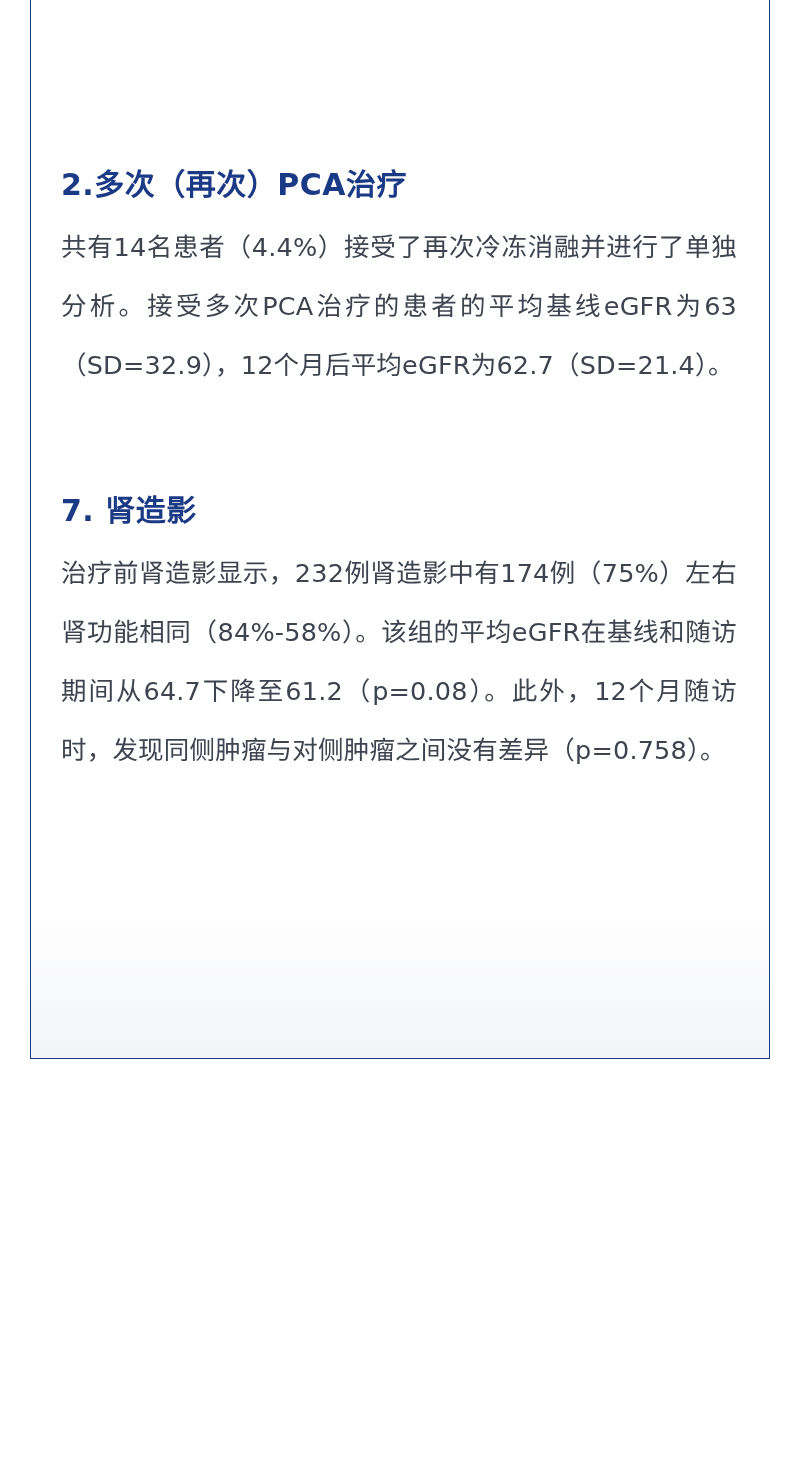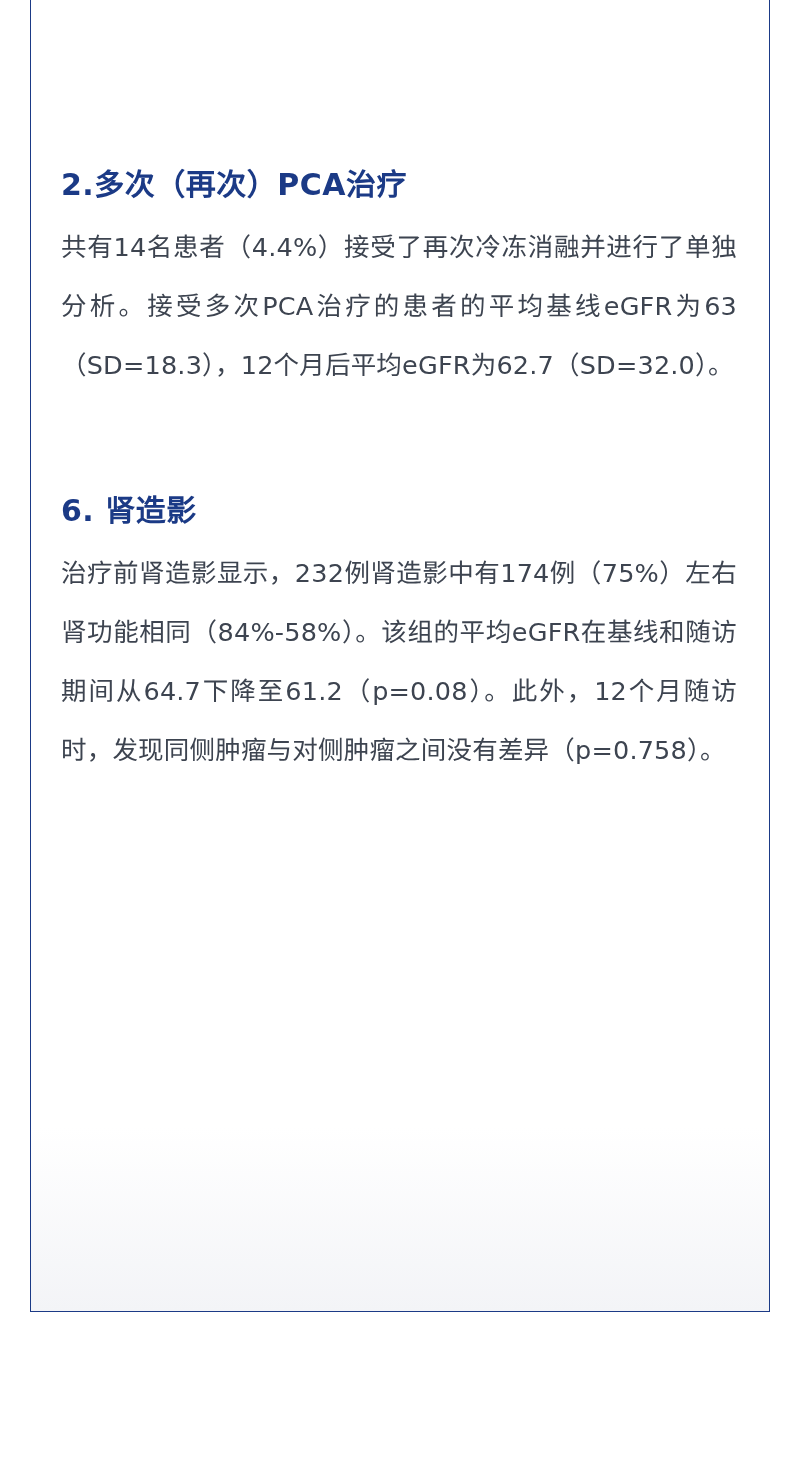--- a/index.html
+++ b/index.html
@@ -22,21 +22,21 @@
     background: #ffffff;
     box-sizing: border-box;
   }
 
   
   .card {
     position: absolute;
     left: 30px;
     top: 0px;
     width: 740px;
-    height: 1312px;
+    height: 1059px;
     box-sizing: border-box;
     border: 1px solid #1b3a86;
     border-top: none;
     background: linear-gradient(to bottom, #ffffff 0%, #ffffff 86%, #f3f4f7 100%);
     overflow: hidden;
   }
 
   .card-inner {
     padding: 165px 32px 0 30px;
   }
@@ -80,24 +80,24 @@
 </style>
 </head>
 <body>
 
 <div class="page">
   <div class="card">
     <div class="card-inner">
 
       <div class="section">
         <h2 class="section-title">2.多次（再次）PCA治疗</h2>
-        <p class="section-body">共有14名患者（4.4%）接受了再次冷冻消融并进行了单独分析。接受多次PCA治疗的患者的平均基线eGFR为63（SD=18.3），12个月后平均eGFR为62.7（SD=32.0）。</p>
+        <p class="section-body">共有14名患者（4.4%）接受了再次冷冻消融并进行了单独分析。接受多次PCA治疗的患者的平均基线eGFR为63（SD=32.9），12个月后平均eGFR为62.7（SD=21.4）。</p>
       </div>
 
       <div class="section">
-        <h2 class="section-title">6. 肾造影</h2>
+        <h2 class="section-title">7. 肾造影</h2>
         <p class="section-body">治疗前肾造影显示，232例肾造影中有174例（75%）左右肾功能相同（84%-58%）。该组的平均eGFR在基线和随访期间从64.7下降至61.2（p=0.08）。此外，12个月随访时，发现同侧肿瘤与对侧肿瘤之间没有差异（p=0.758）。</p>
       </div>
 
     </div>
   </div>
   <div class="edge-line"></div>
 </div>
 
 </body></html>

